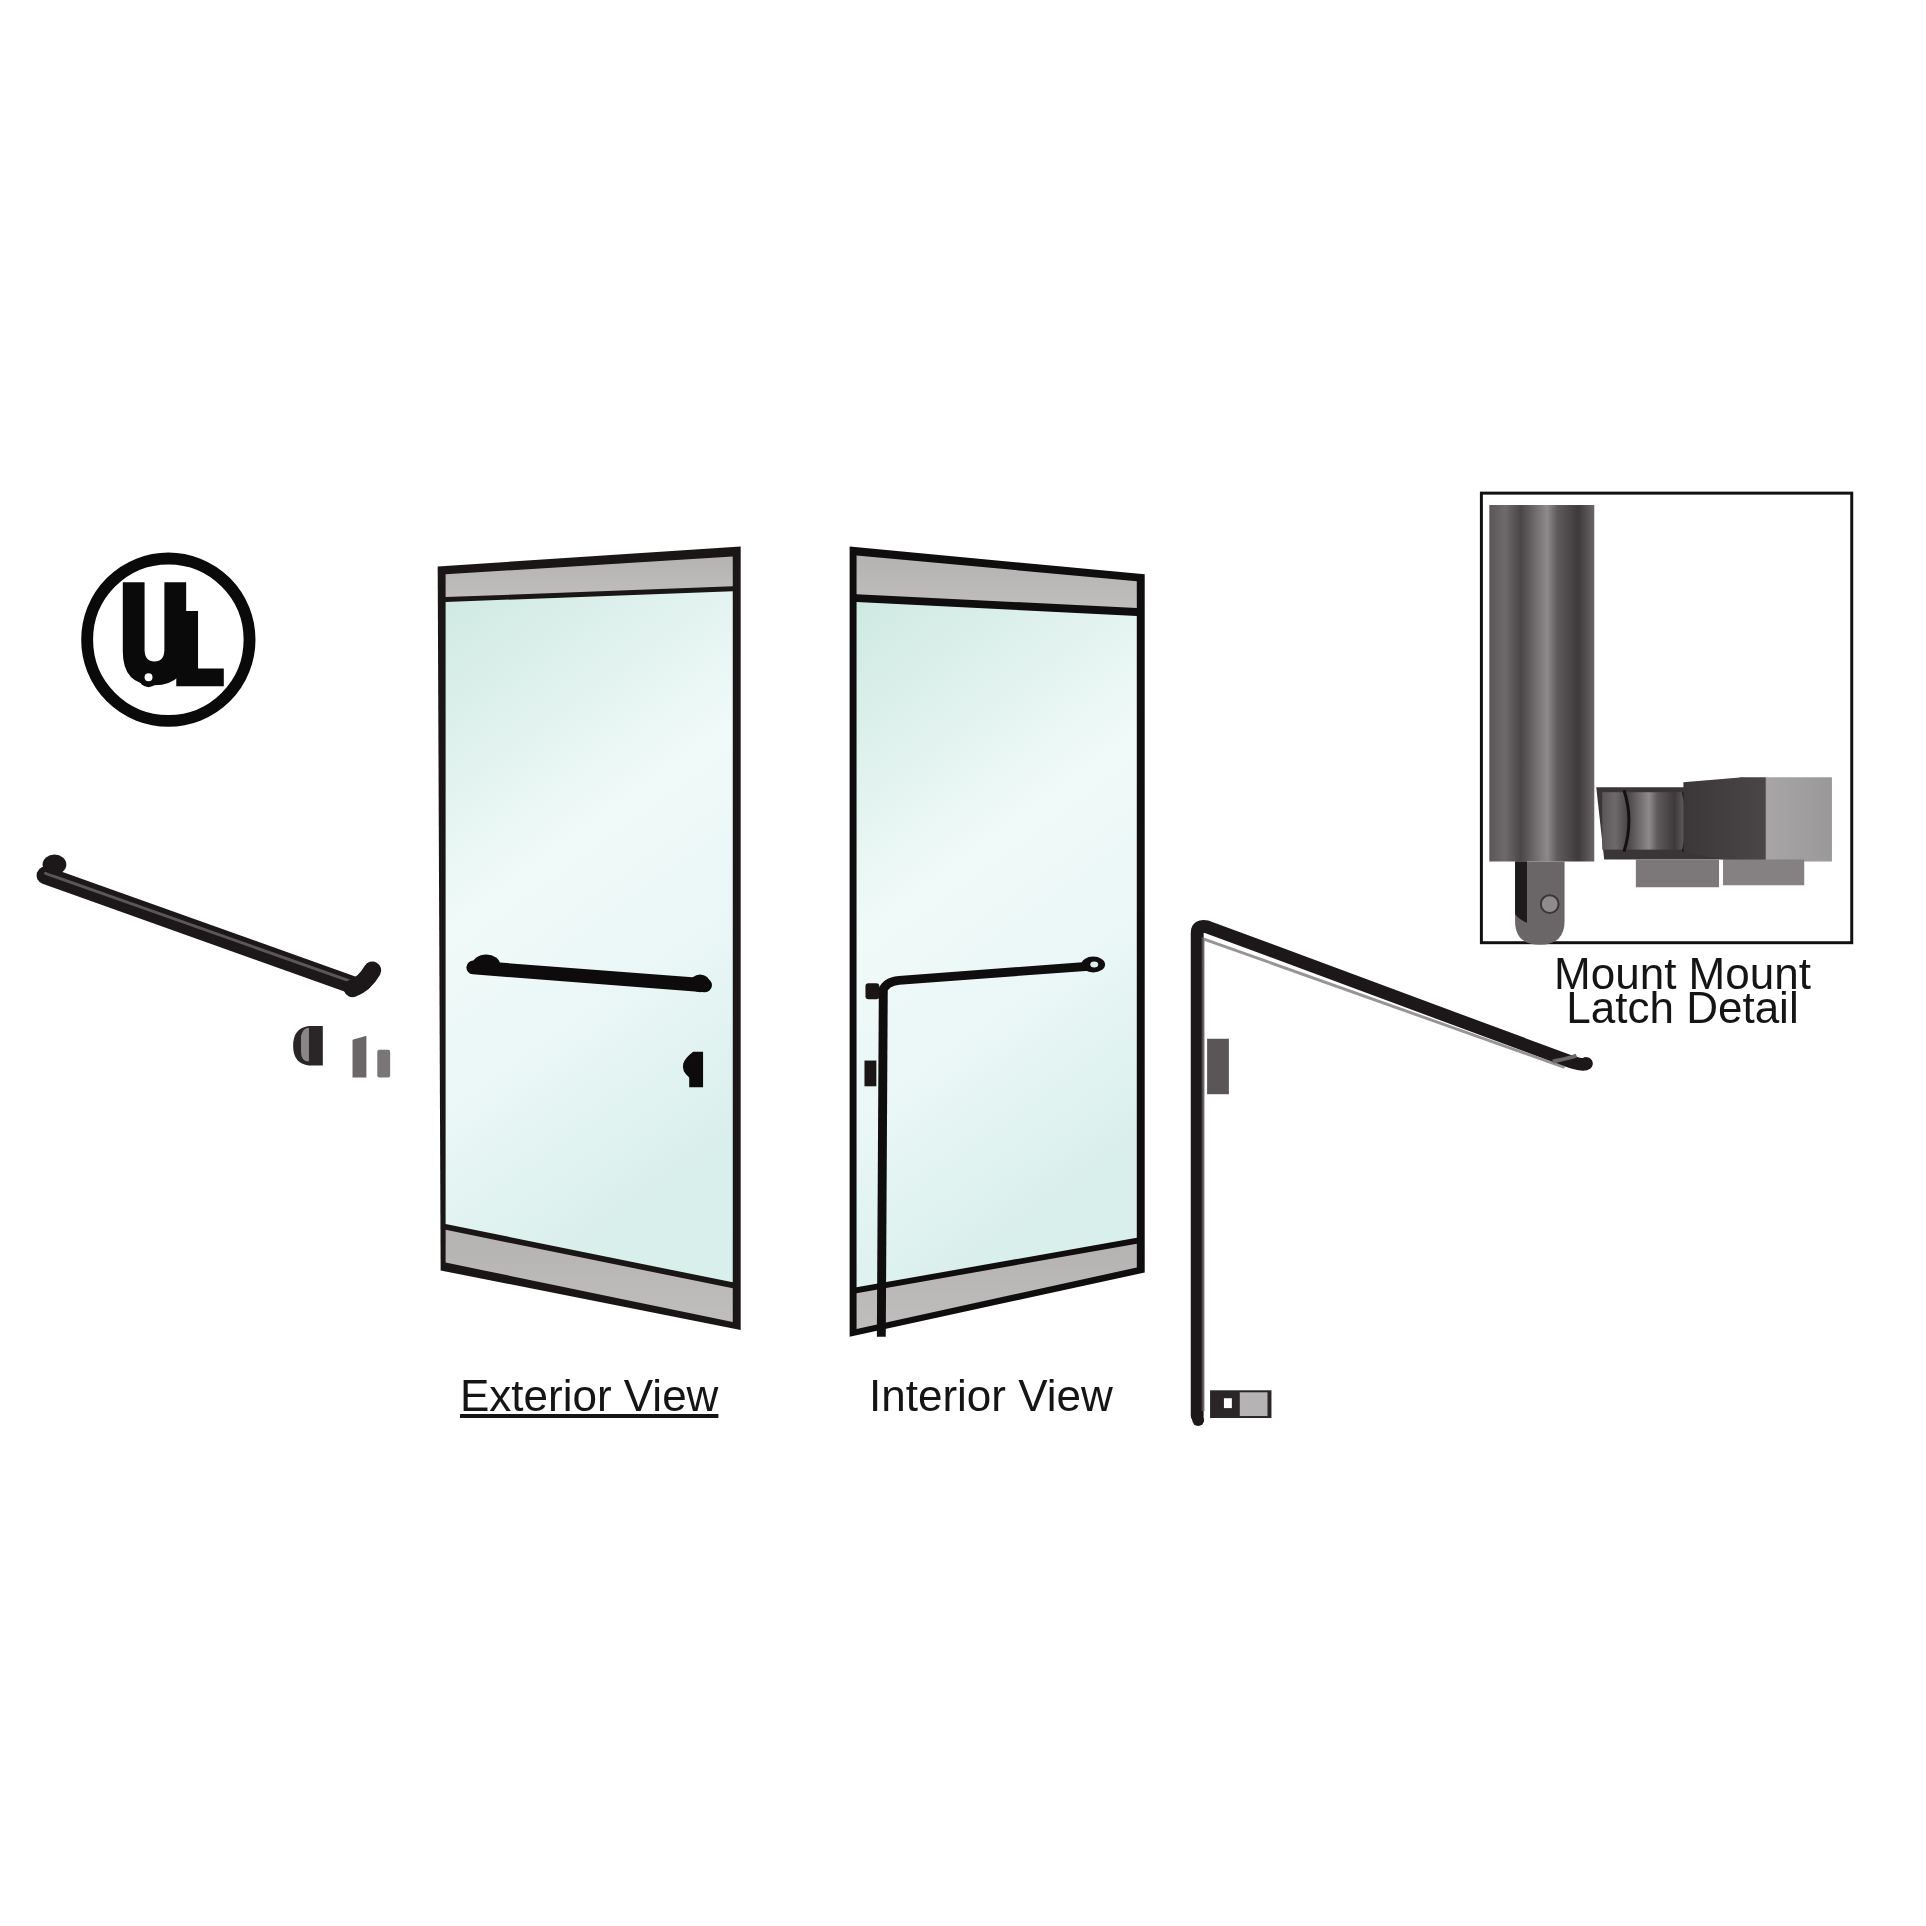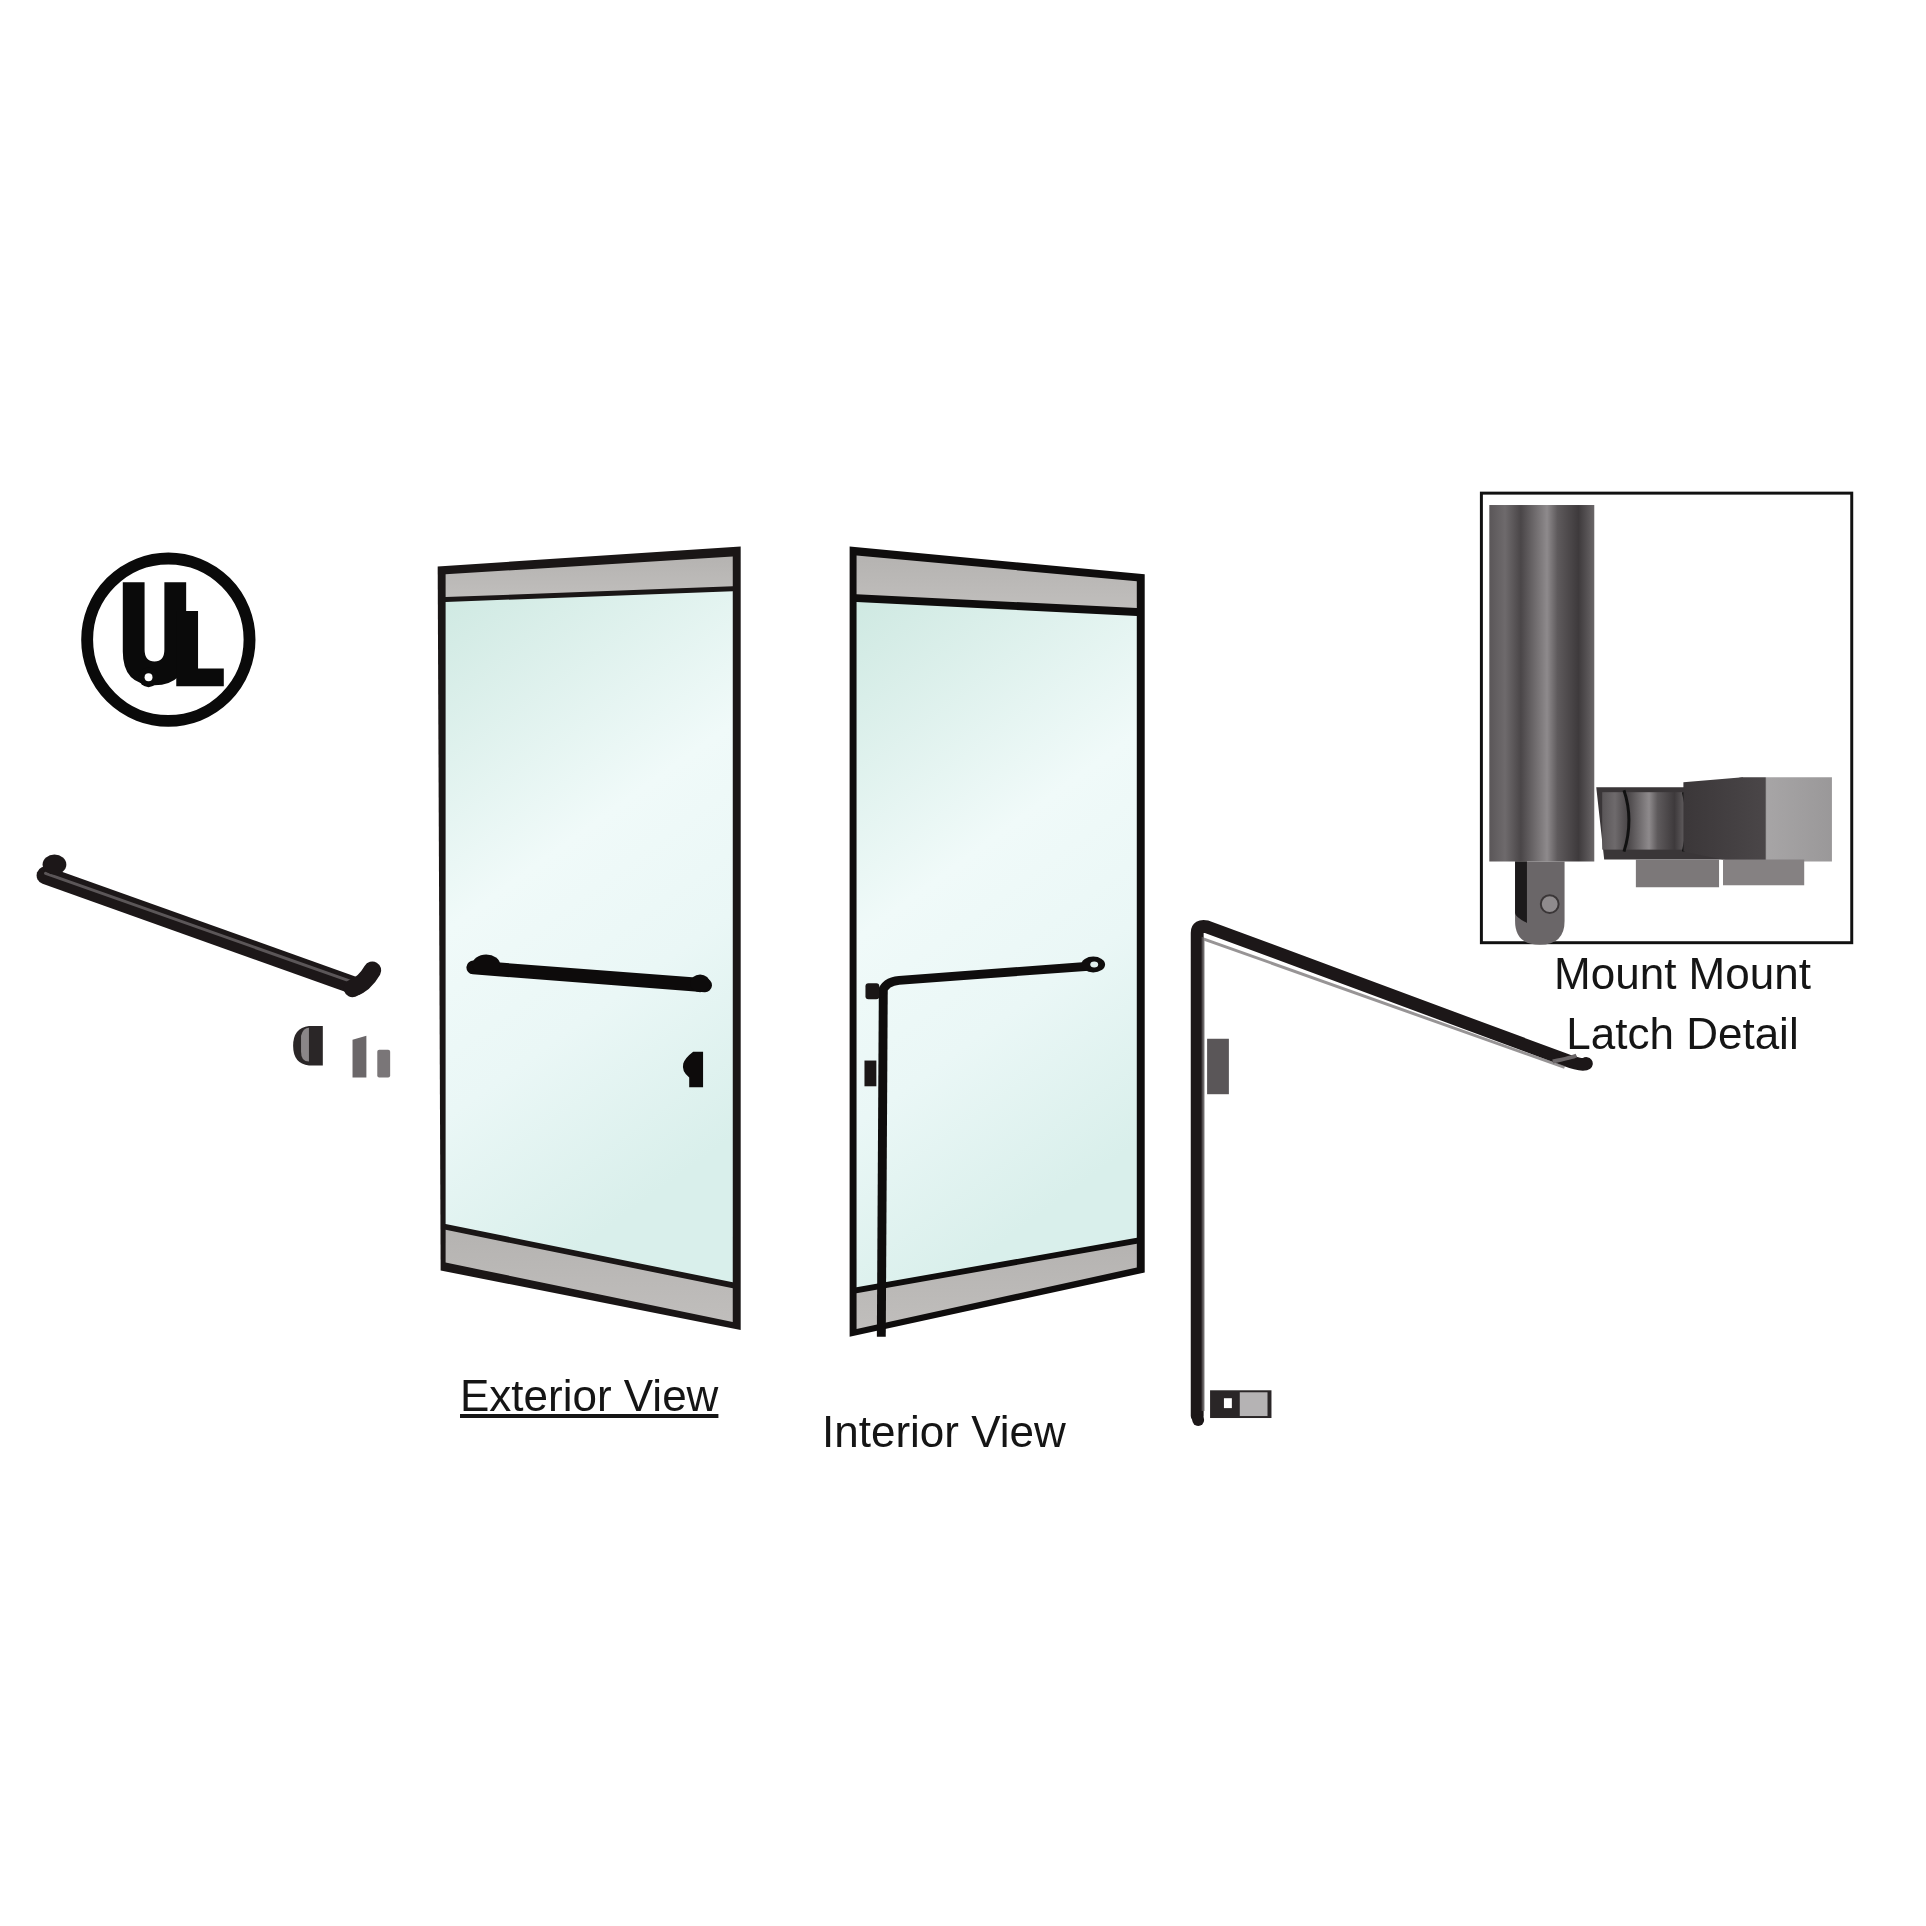--- a/index.html
+++ b/index.html
@@ -126,16 +126,16 @@
     <path d="M1640 798 q10 30 0 62" stroke="#111" stroke-width="3" fill="none"></path>
     <path d="M1700 800 q8 30 0 60" stroke="#111" stroke-width="3" fill="none"></path>
 
     <path d="M1700 790 L1760 785 L1850 785 L1850 870 L1750 870 L1700 860 Z" fill="url(#blockGrad)"></path>
     <rect x="1652" y="868" width="84" height="28" fill="#7c7879"></rect>
     <rect x="1740" y="868" width="82" height="26" fill="#858182"></rect>
   </g>
 </svg>
 
 <div class="caption" style="left:460px; top:1374px;text-decoration:underline;">Exterior View</div>
-<div class="caption" style="left:822px; top:1374px;margin-top:36px;">Interior View</div>
+<div class="caption" style="left:869px; top:1374px;">Interior View</div>
 <div class="caption caption-center" style="left:1544px; top:952px; width:277px;">Mount Mount</div>
-<div class="caption caption-center" style="left:1544px; top:1012px; width:277px;">Latch Detail</div>
+<div class="caption caption-center" style="left:1544px; top:986px; width:277px;">Latch Detail</div>
 
 
 </body></html>

